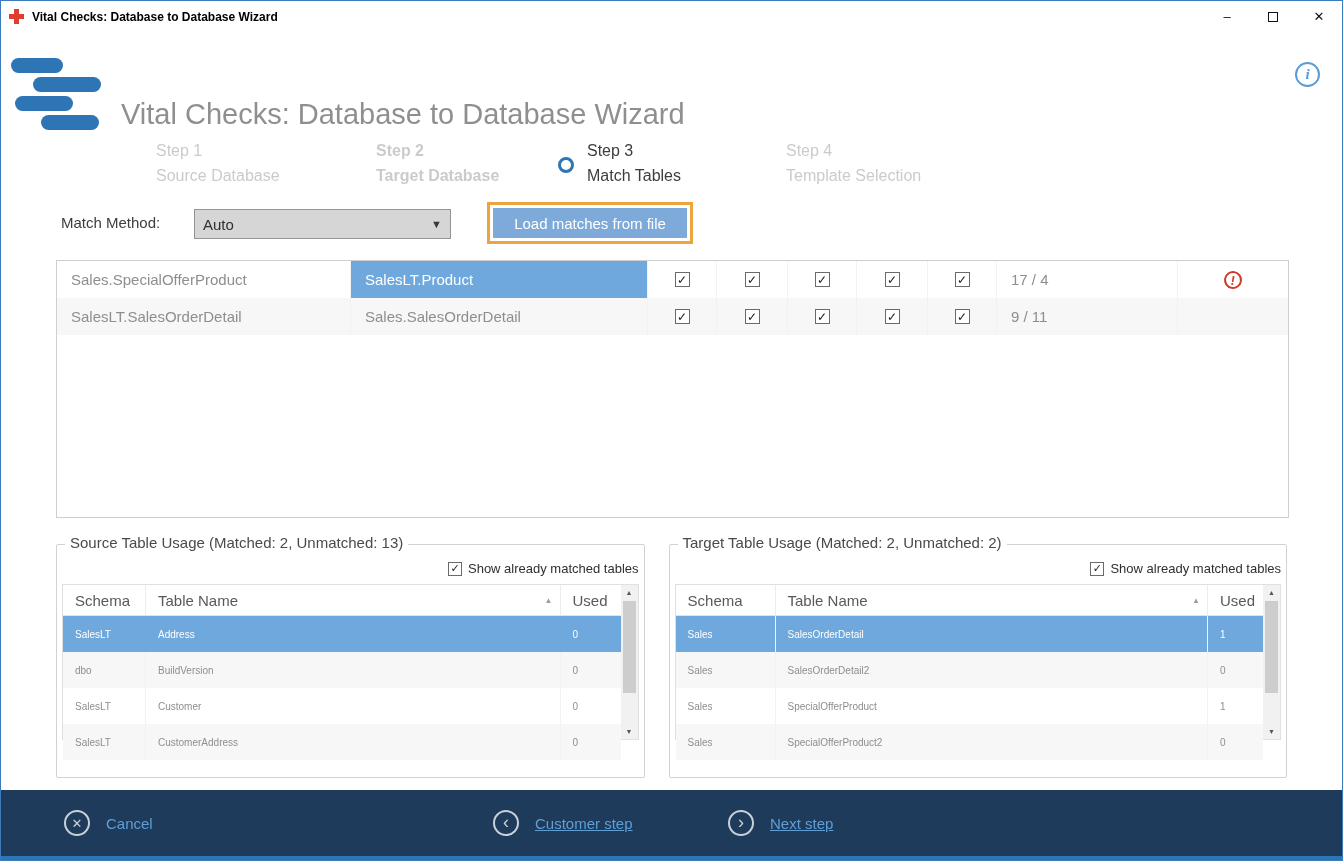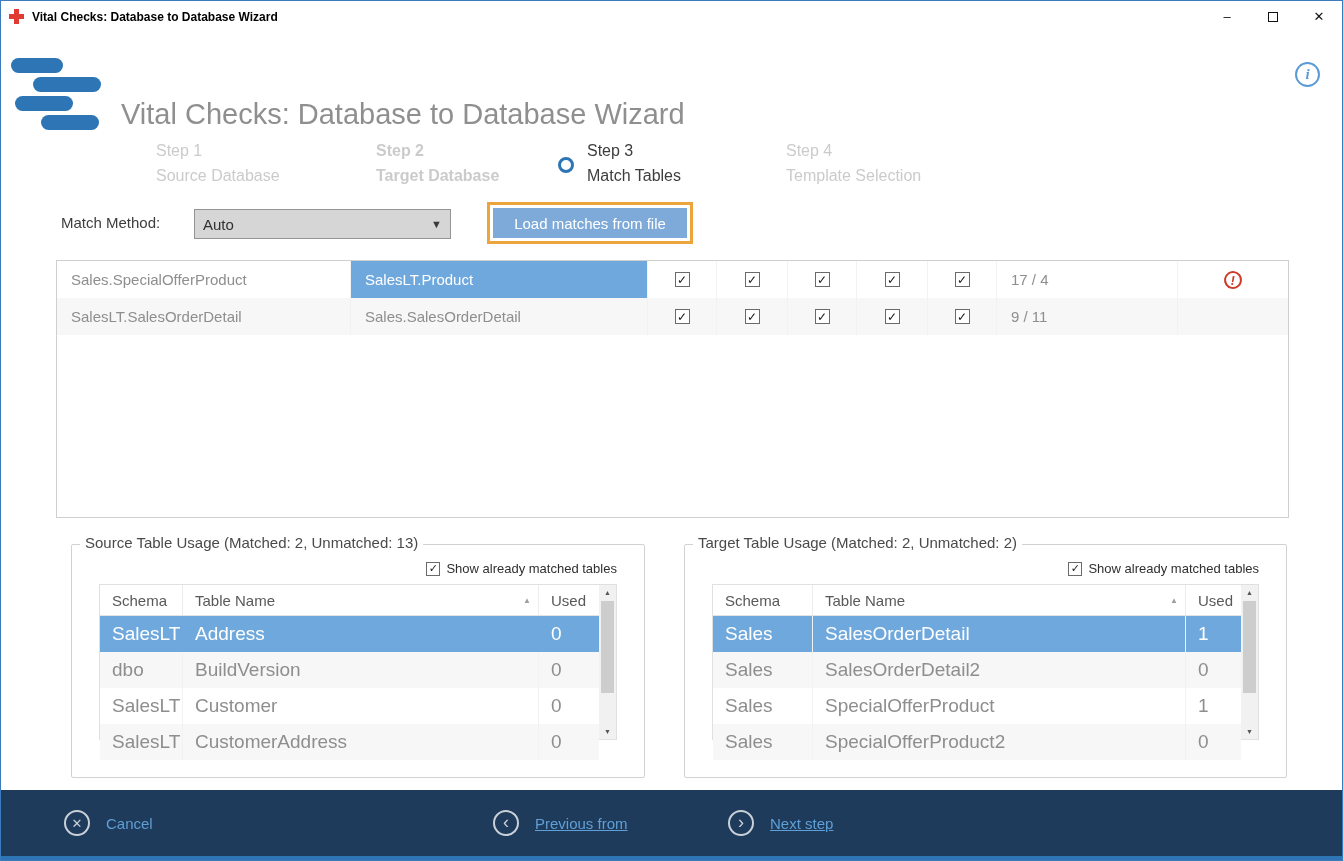--- a/index.html
+++ b/index.html
@@ -56,33 +56,33 @@
   .mt-c.last { border-right:none; }
   .row-alt .mt-c { background:#f7f7f7; }
   .selcell { background:#6fa8dc !important; color:#fff !important; }
   .cb { width:15px; height:15px; border:1px solid #6a6a6a; background:#fff; display:inline-flex; align-items:center; justify-content:center; font-size:12px; color:#1a1a1a; cursor:pointer; }
   .cb.checked::after { content:"✓"; line-height:1; }
   .err { width:18px; height:18px; border-radius:50%; border:2px solid #cf3a2b; color:#cf3a2b; display:flex; align-items:center; justify-content:center; font-weight:700; font-size:13px; transform:rotate(10deg); }
   .err::after { content:"!"; }
 
   
   .panels { display:flex; margin:26px 55px 0; gap:24px; }
-  .gbox { position:relative; border:1px solid #d2d2d2; border-radius:2px; height:234px; padding:16px 27px 0; background:#fff;margin-left:15px; }
+  .gbox { position:relative; border:1px solid #d2d2d2; border-radius:2px; height:234px; padding:16px 5px 0; background:#fff; }
   .gbox-left { width:590px; } .gbox-right { width:620px; }
   .gbox-title { position:absolute; top:-11px; left:8px; background:#fff; padding:0 5px; font-size:15px; color:#4a4a4a; }
   .show-row { display:flex; justify-content:flex-end; align-items:center; gap:6px; font-size:13px; color:#2f2f2f; }
   .show-row .cb { width:14px; height:14px; font-size:11px; }
   .utable { margin-top:8px; border:1px solid #e0e0e0; display:flex; height:156px; }
   .ugrid { display:grid; flex:1; align-content:start; }
   .ugrid-left  { grid-template-columns:83px 1fr 60px; }
   .ugrid-right { grid-template-columns:100px 1fr 55px; }
   .u-h { height:31px; display:flex; align-items:center; padding-left:12px; color:#595959; font-size:15px; border-bottom:1px solid #e3e3e3; border-right:1px solid #ececec; cursor:pointer; }
   .u-h.last { border-right:none; }
   .sort-asc { margin-left:auto; padding-right:7px; font-size:8px; color:#9f9f9f; }
-  .u-c { height:36px; display:flex; align-items:center; padding-left:12px; font-size:19px; color:#8e8e8e; border-right:1px solid #f2f2f2; cursor:default; }
+  .u-c { height:36px; display:flex; align-items:center; padding-left:12px; font-size:10px; color:#8e8e8e; border-right:1px solid #f2f2f2; cursor:default; }
   .u-c.last { border-right:none; }
   .u-alt .u-c { background:#f7f7f7; }
   .u-sel .u-c { background:#6fa8dc; color:#fff; border-right-color:#6fa8dc; }
   .scrollbar { width:17px; background:#f1f1f1; display:flex; flex-direction:column; align-items:center; flex:0 0 17px; }
   .sb-arrow { height:15px; width:100%; display:flex; align-items:center; justify-content:center; font-size:7px; color:#555; cursor:pointer; }
   .sb-thumb { width:13px; height:92px; background:#cdcdcd; margin-top:1px; cursor:grab; }
   .sb-fill { flex:1; }
 
   
   .footer { margin-top:auto; flex:0 0 66px; background:#1e3b5b; position:relative; }
@@ -297,21 +297,21 @@
 
   </div>
 
   <div class="footer">
     <div class="f-item f-cancel">
       <span class="f-circle">✕</span>
       <span>Cancel</span>
     </div>
     <div class="f-item f-prev">
       <span class="f-circle chev">‹</span>
-      <span class="f-underline">Previous from</span>
+      <span class="f-underline">Customer step</span>
     </div>
     <div class="f-item f-next">
       <span class="f-circle chev">›</span>
       <span class="f-underline">Next step</span>
     </div>
   </div>
   <div class="strip"></div>
 
 </div>
 

